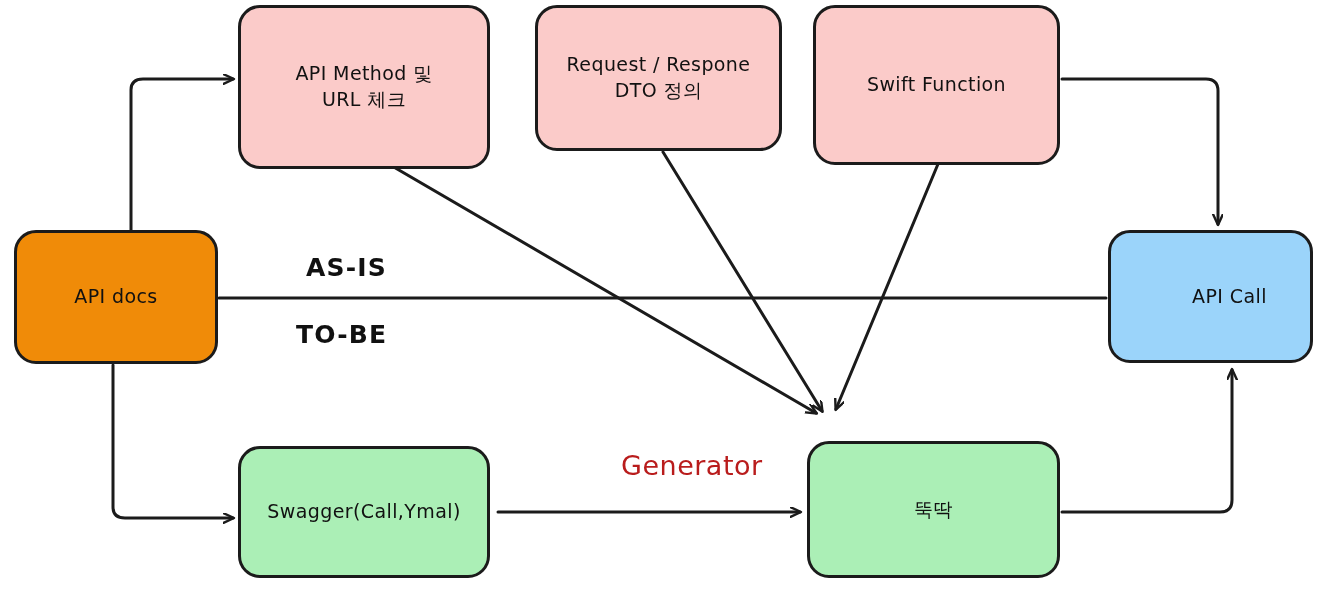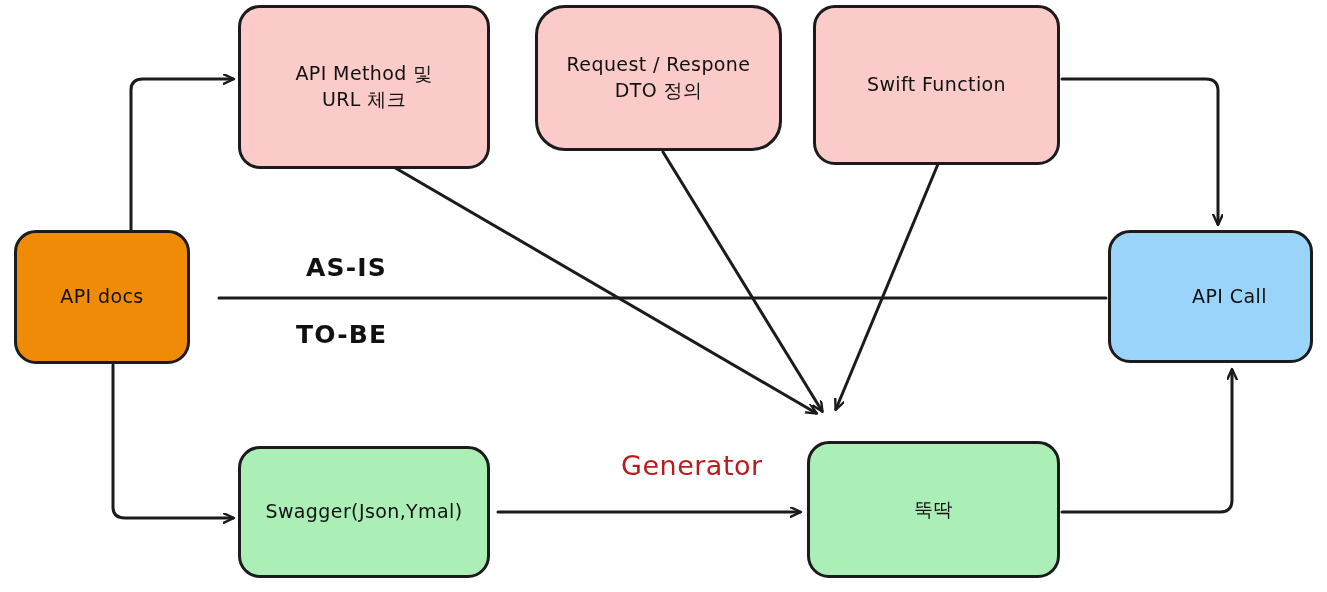--- a/index.html
+++ b/index.html
@@ -91,44 +91,44 @@
       <path d="M943,152 L836,409" marker-end="url(#ah)"></path>
 
       <path d="M1062,79 L1206,79 Q1218,79 1218,91 L1218,224" marker-end="url(#ah)"></path>
 
       <path d="M498,512 L800,512" marker-end="url(#ah)"></path>
 
       <path d="M1062,512 L1220,512 Q1232,512 1232,500 L1232,370" marker-end="url(#ah)"></path>
     </g>
   </svg>
 
-  <div class="node orange" style="left:14px; top:230px; width:176px; height:134px;">
+  <div class="node orange" style="left:14px; top:230px; width:204px; height:134px;">
     <span class="node-label">API docs</span>
   </div>
 
   <div class="node pink" style="left:238px; top:5px; width:252px; height:164px;">
     <span class="node-label">API Method 및
 URL 체크</span>
   </div>
 
-  <div class="node pink" style="left:535px; top:5px; width:247px; height:146px;border-radius:30px;">
+  <div class="node pink" style="left:535px; top:5px; width:247px; height:146px;">
     <span class="node-label">Request / Respone
 DTO 정의</span>
   </div>
 
   <div class="node pink" style="left:813px; top:5px; width:247px; height:160px;">
     <span class="node-label">Swift Function</span>
   </div>
 
   <div class="node blue" style="left:1108px; top:230px; width:205px; height:133px;padding-left:38px;">
     <span class="node-label">API Call</span>
   </div>
 
   <div class="node green" style="left:238px; top:446px; width:252px; height:132px;">
-    <span class="node-label">Swagger(Json,Ymal)</span>
+    <span class="node-label">Swagger(Call,Ymal)</span>
   </div>
 
   <div class="node green" style="left:807px; top:441px; width:253px; height:137px;">
     <span class="node-label">뚝딱</span>
   </div>
 
   <div class="edge-label" style="left:258px; top:253px;">AS-IS</div>
 
   <div class="edge-label" style="left:248px; top:320px;">TO-BE</div>
 

